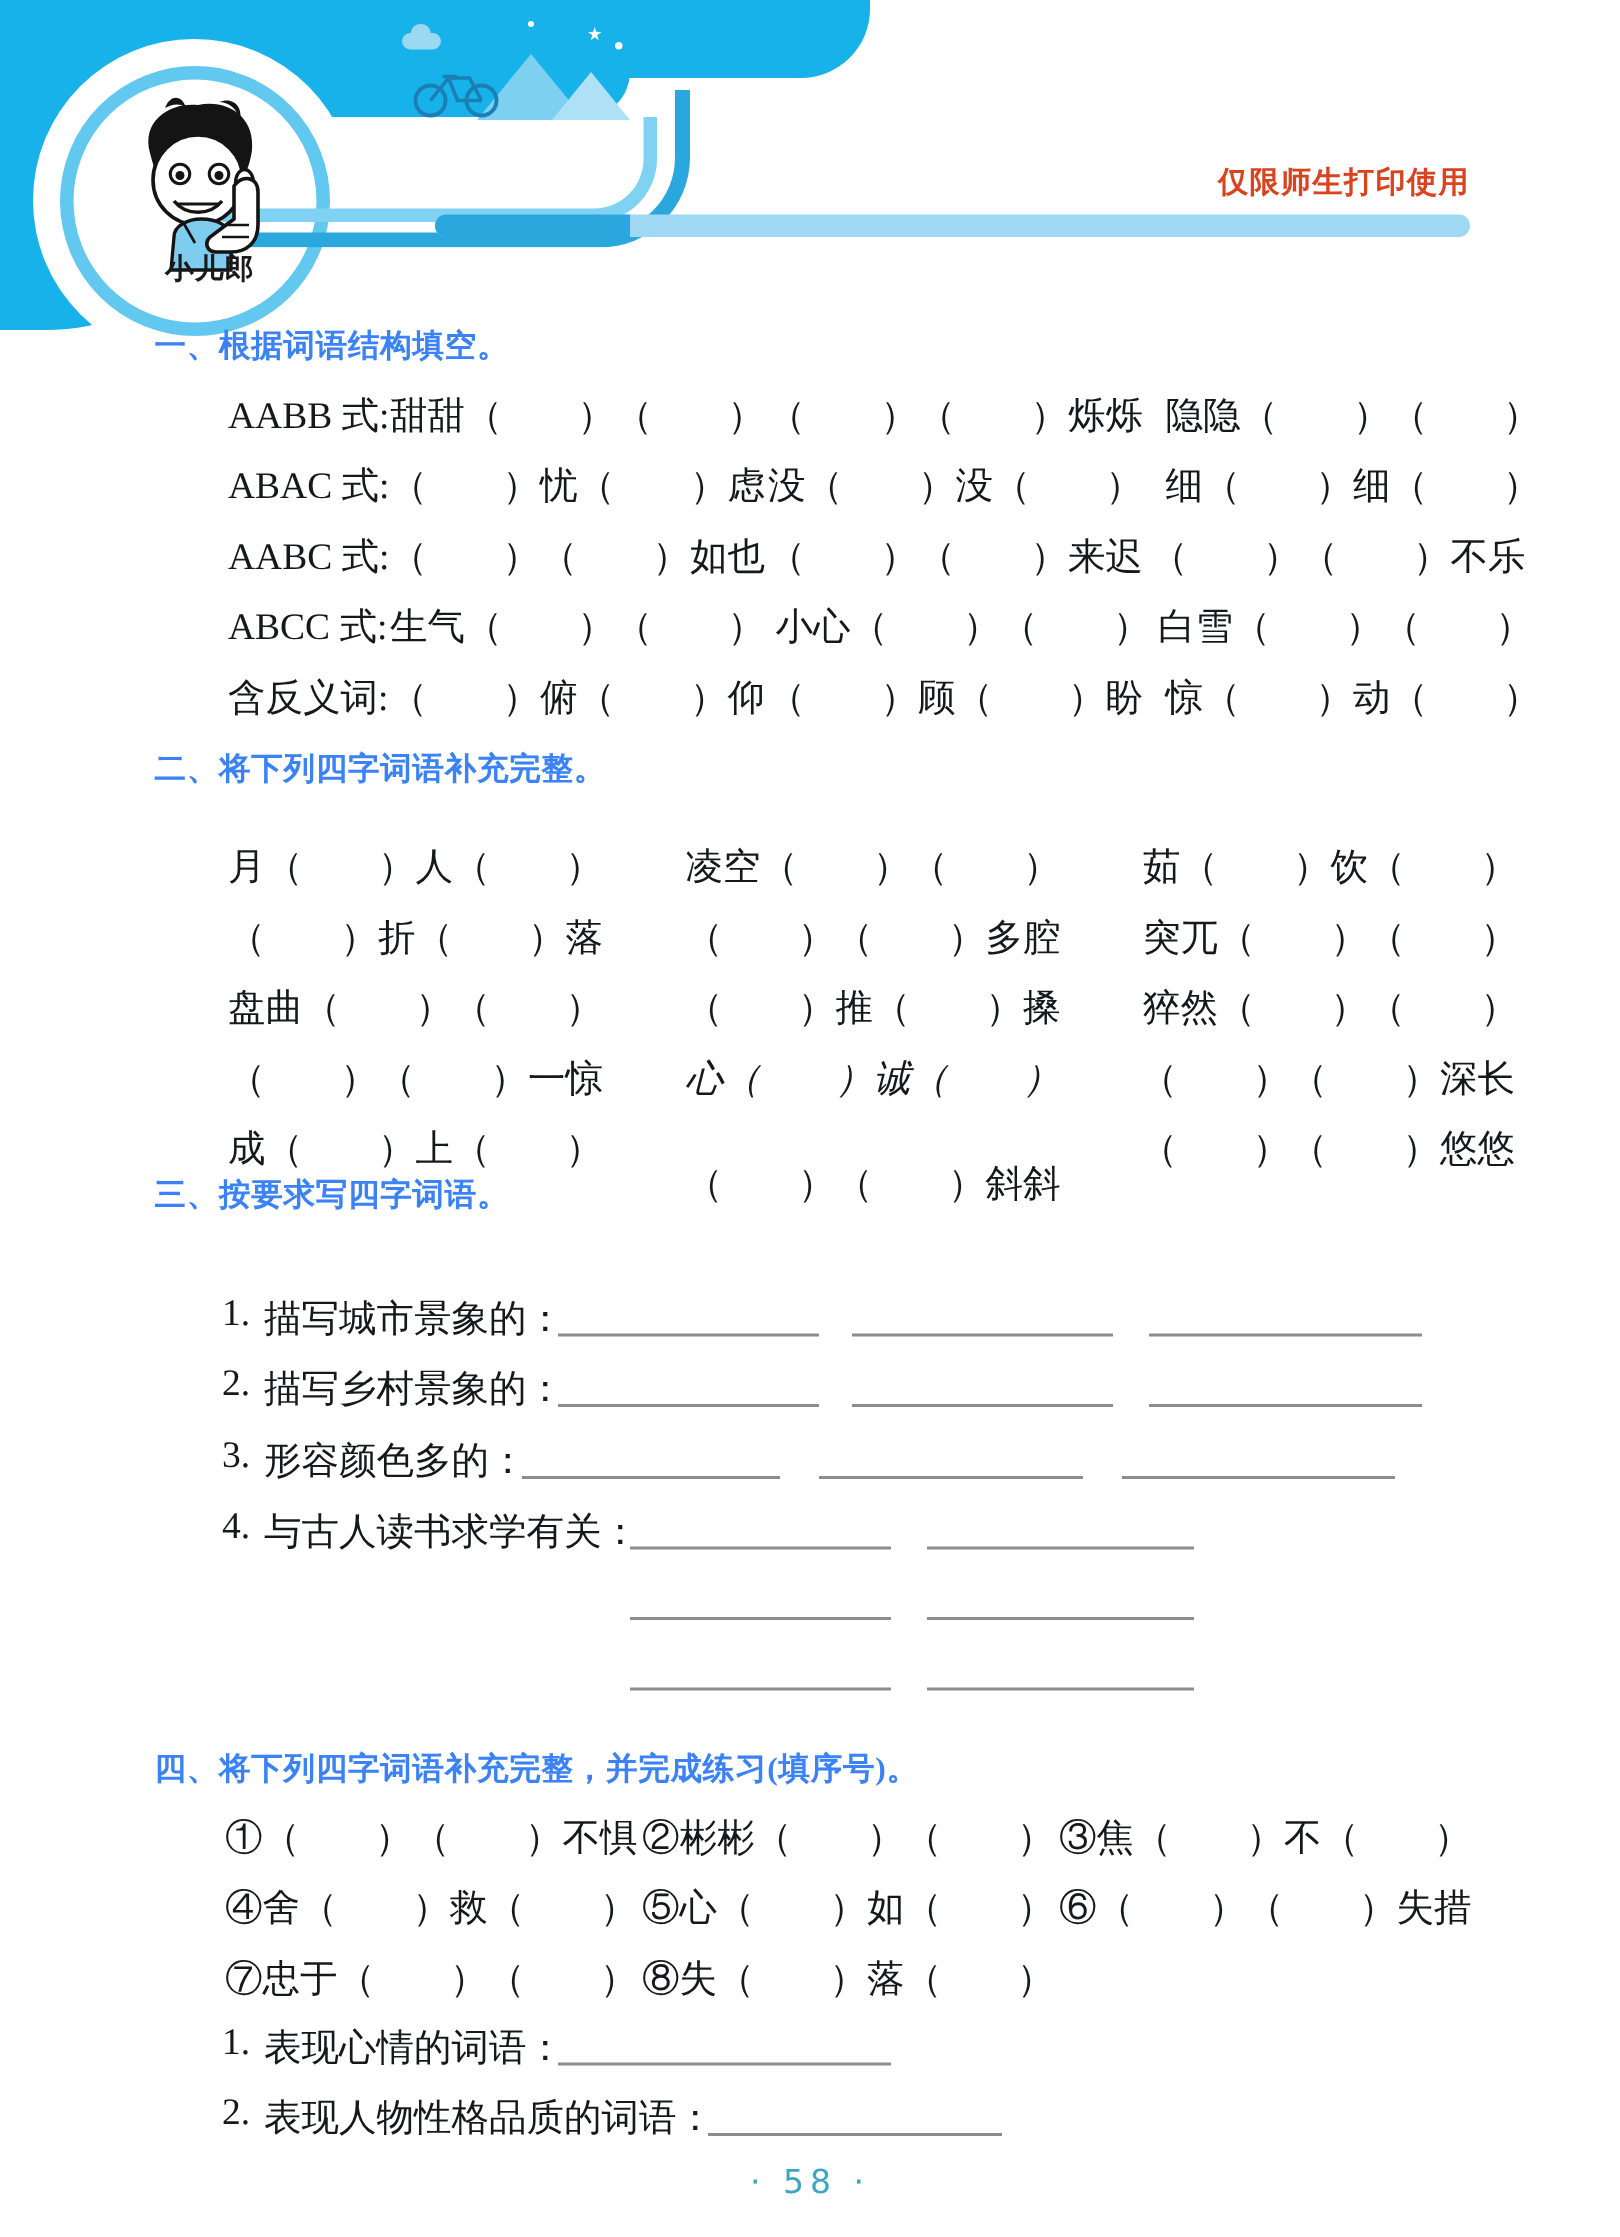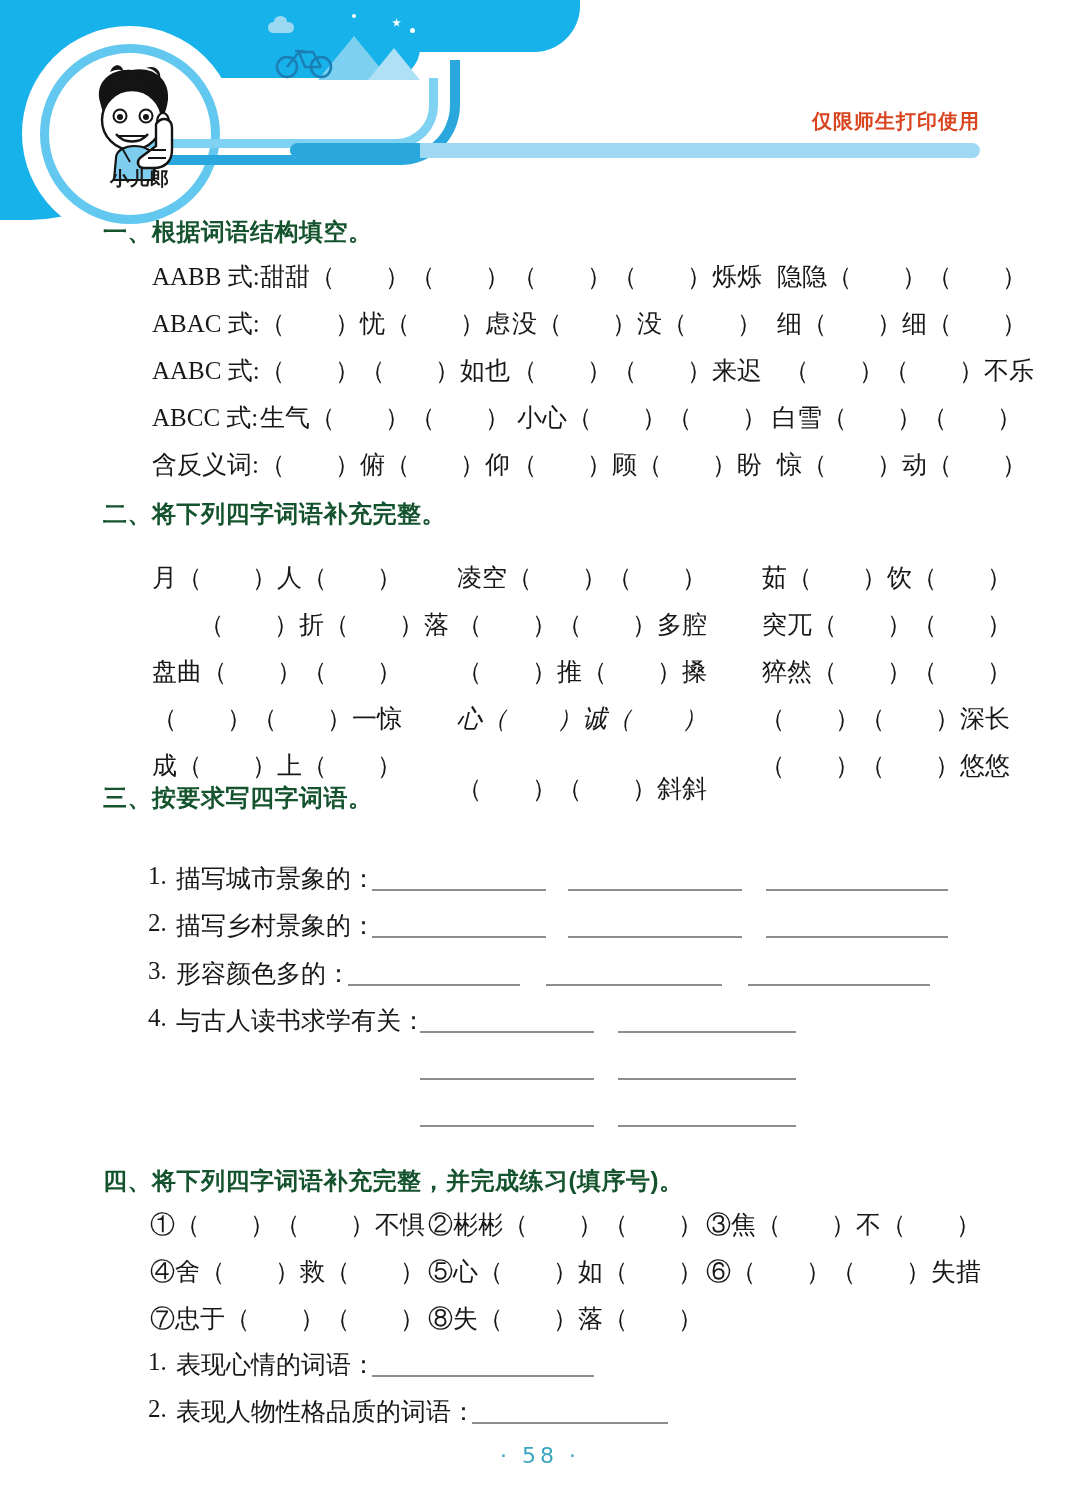--- a/index.html
+++ b/index.html
@@ -106,23 +106,23 @@
     position:absolute;left:290px;top:143px;width:690px;height:15px;
     background:#9ed8f2;border-radius:8px;
   }
   .hdr-bar-dark{
     position:absolute;left:290px;top:143px;width:130px;height:15px;
     background:#2aa7dd;border-radius:8px 0 0 8px;
   }
 
   
   .sec-title{
-    font-family:Liberation Sans, sans-serif;
-    font-size:24px;font-weight:bold;
-    color:#14532d;
+    font-family:Liberation Serif, serif;
+    font-size:21px;font-weight:bold;
+    color:#3b82f6;
     letter-spacing:0.5px;
     position:absolute;
     white-space:nowrap;
   }
   .row{
     position:absolute;
     font-family:"Liberation Serif","DejaVu Serif",serif;
     font-size:25px;color:#16181a;
     white-space:nowrap;
     letter-spacing:0px;
@@ -208,21 +208,21 @@
   <span class="cell" style="left:0px;">ABAC 式:</span>
   <span class="cell" style="left:108px;">（　　）忧（　　）虑</span>
   <span class="cell" style="left:360px;">没（　　）没（　　）</span>
   <span class="cell" style="left:625px;">细（　　）细（　　）</span>
 </div>
 
 <div class="row" style="left:152px;top:354px;">
   <span class="cell" style="left:0px;">AABC 式:</span>
   <span class="cell" style="left:108px;">（　　）（　　）如也</span>
   <span class="cell" style="left:360px;">（　　）（　　）来迟</span>
-  <span class="cell" style="left:615px;margin-left:17px;">（　　）（　　）不乐</span>
+  <span class="cell" style="left:615px;">（　　）（　　）不乐</span>
 </div>
 
 <div class="row" style="left:152px;top:401px;">
   <span class="cell" style="left:0px;">ABCC 式:</span>
   <span class="cell" style="left:108px;font-family:Liberation Mono, monospace;">生气（　　）（　　）</span>
   <span class="cell" style="left:365px;">小心（　　）（　　）</span>
   <span class="cell" style="left:620px;">白雪（　　）（　　）</span>
 </div>
 
 <div class="row" style="left:152px;top:448px;">
@@ -233,21 +233,21 @@
 </div>
 
 <div class="sec-title" style="left:103px;top:486px;margin-top:12px;">二、将下列四字词语补充完整。</div>
 
 <div class="row" style="left:152px;top:561px;">
   <span class="cell" style="left:0px;">月（　　）人（　　）</span>
   <span class="cell" style="left:305px;">凌空（　　）（　　）</span>
   <span class="cell" style="left:610px;">茹（　　）饮（　　）</span>
 </div>
 <div class="row" style="left:152px;top:608px;">
-  <span class="cell" style="left:0px;margin-left:47px;">（　　）折（　　）落</span>
+  <span class="cell" style="left:0px;">（　　）折（　　）落</span>
   <span class="cell" style="left:305px;">（　　）（　　）多腔</span>
   <span class="cell" style="left:610px;">突兀（　　）（　　）</span>
 </div>
 <div class="row" style="left:152px;top:655px;">
   <span class="cell" style="left:0px;">盘曲（　　）（　　）</span>
   <span class="cell" style="left:305px;">（　　）推（　　）搡</span>
   <span class="cell" style="left:610px;">猝然（　　）（　　）</span>
 </div>
 <div class="row" style="left:152px;top:702px;">
   <span class="cell" style="left:0px;">（　　）（　　）一惊</span>

